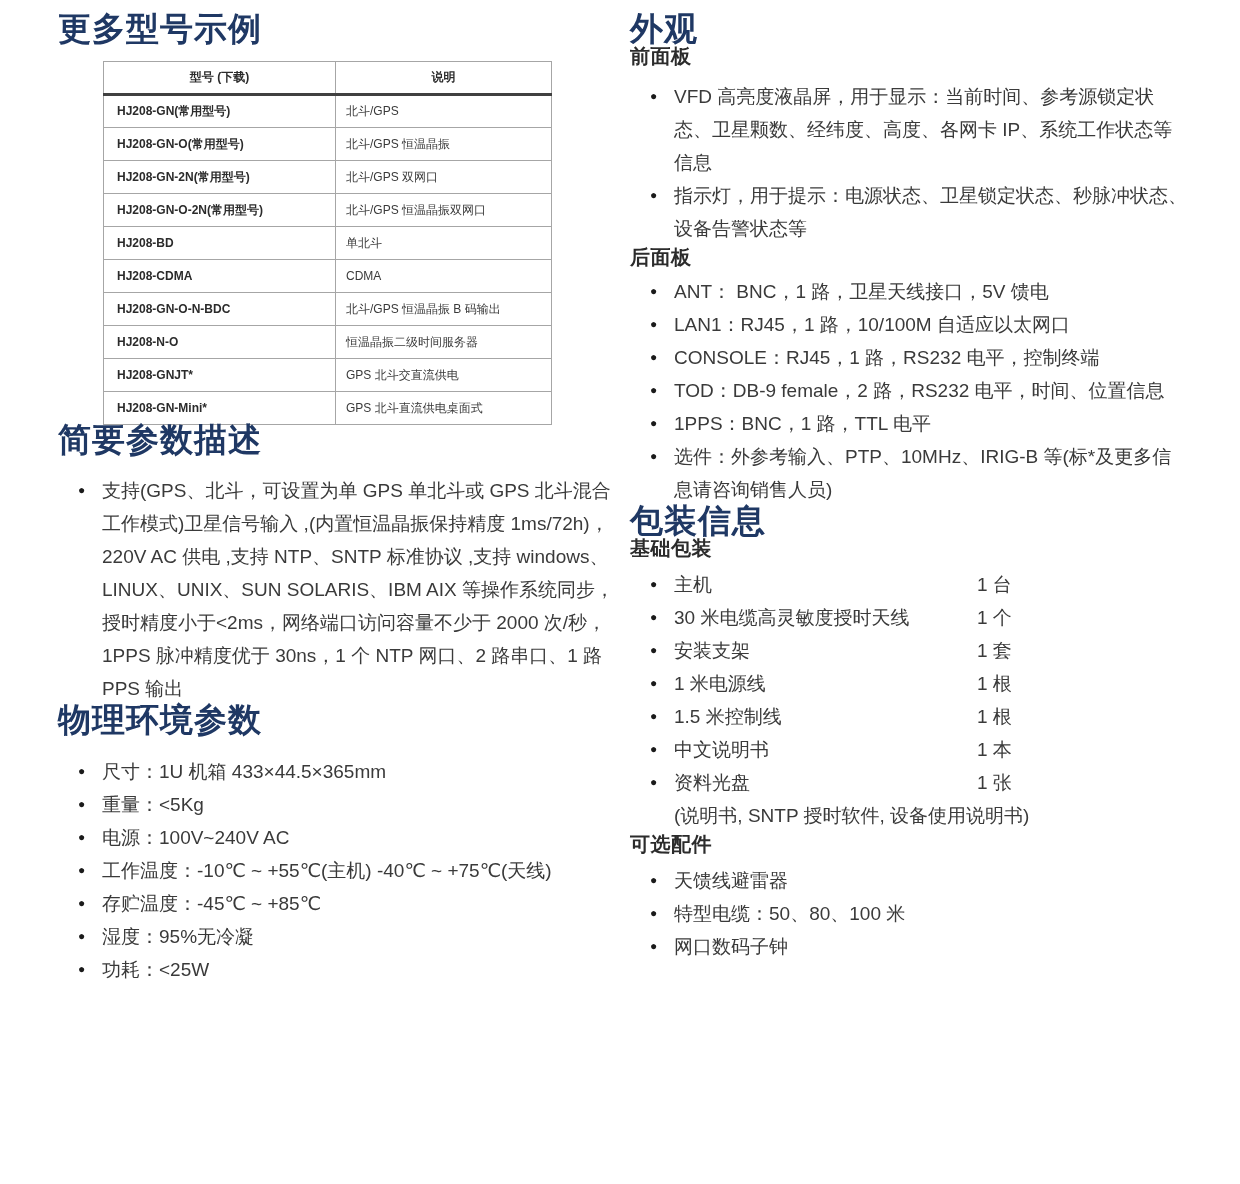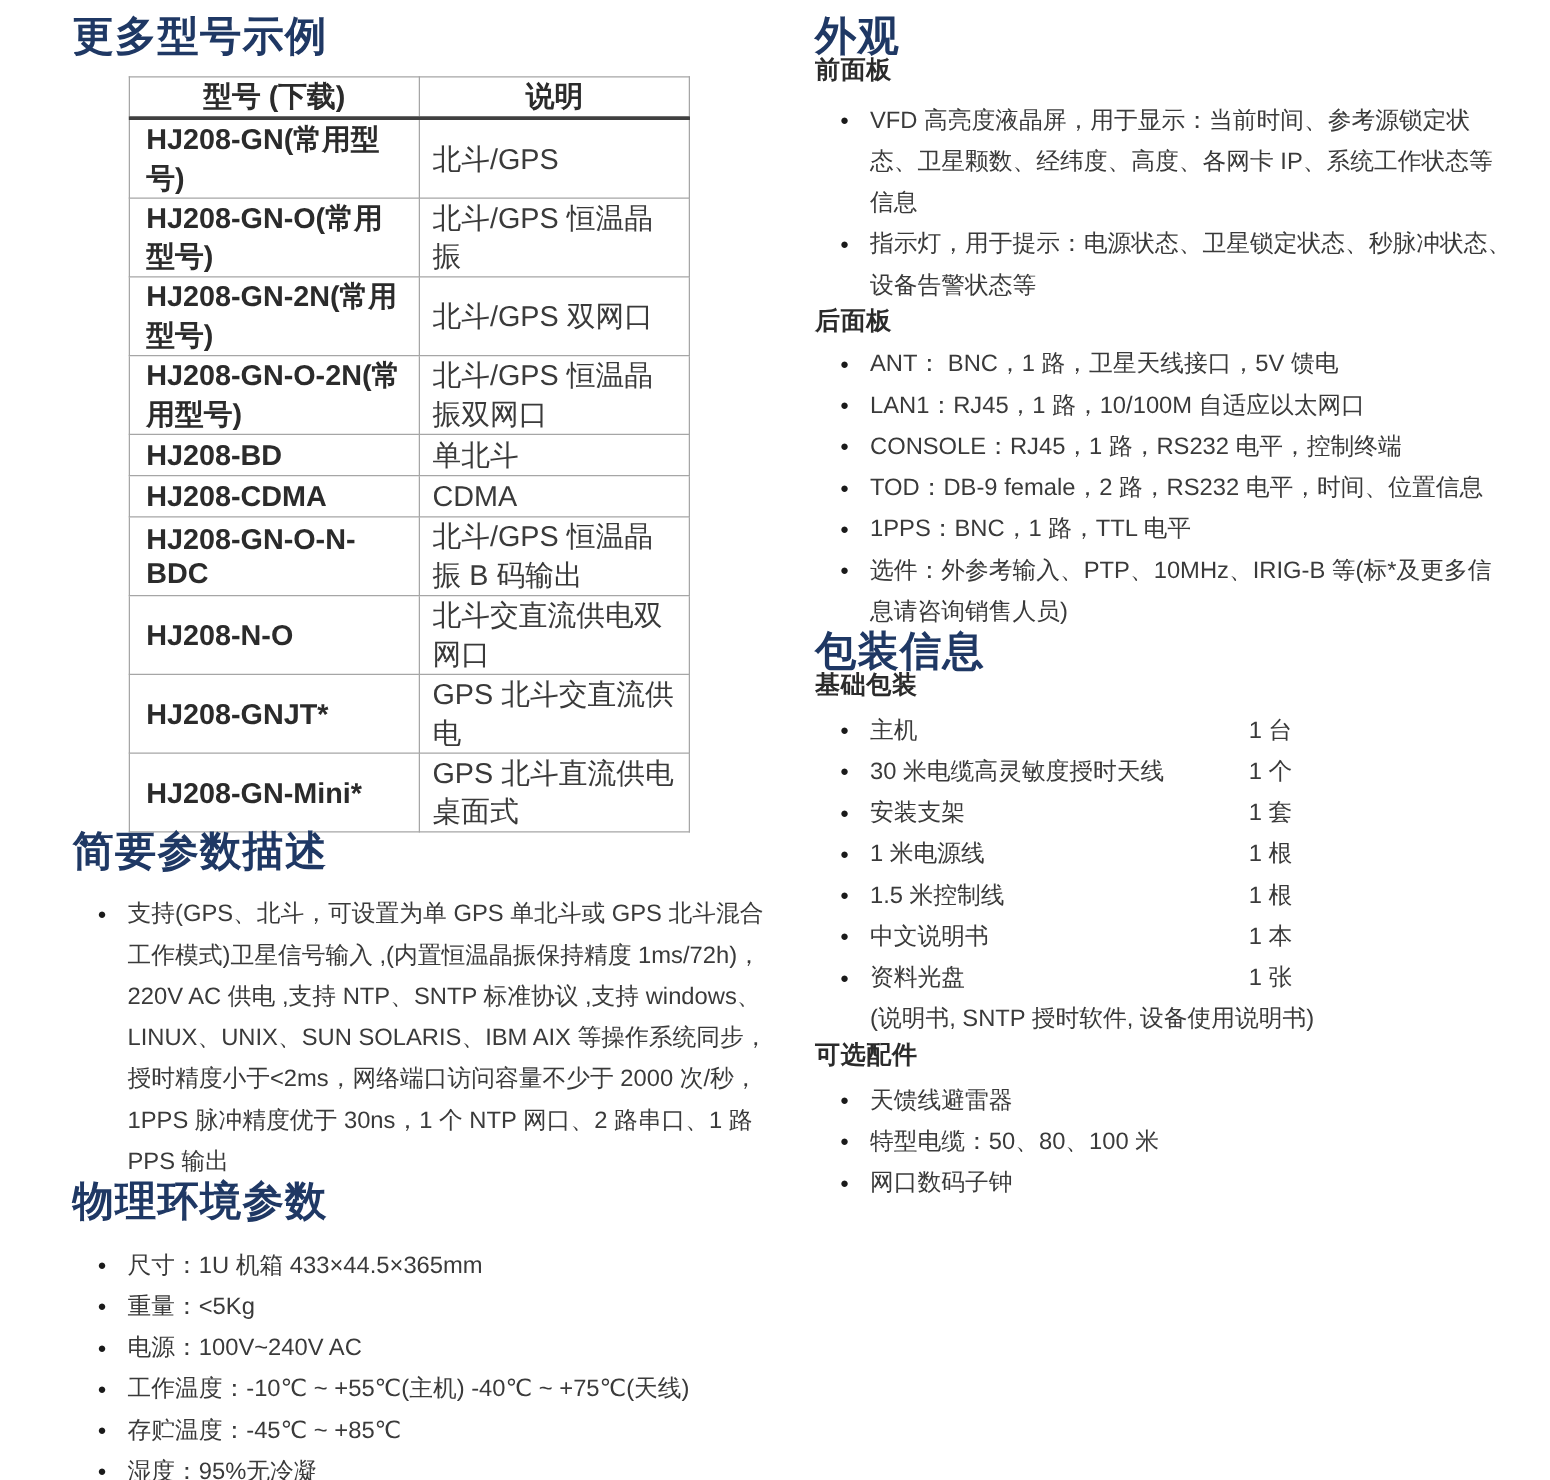--- a/index.html
+++ b/index.html
@@ -14,35 +14,35 @@
   html,body{margin:0;padding:0;}
   body{
     width:1240px;height:1184px;position:relative;
     background:var(--page-bg);
     font-family:"Liberation Sans","DejaVu Sans",sans-serif;
     color:var(--body-text);
     overflow:hidden;
   }
   .col{position:absolute;top:14px;}
   .col-left{left:58px;width:562px;}
-  .col-right{left:652px;width:557px;}
+  .col-right{left:630px;width:557px;}
 
   h1.sec{
     font-size:33px;line-height:30px;font-weight:bold;
     color:var(--heading);margin:0;letter-spacing:1px;
   }
   h2.sub{
     font-size:20px;line-height:24px;font-weight:bold;
     color:var(--strong-text);margin:0;letter-spacing:0.5px;
   }
 
   
   table.models{
     border-collapse:collapse;margin:17px 0 0 45px;width:448px;
-    font-size:23px;table-layout:fixed;
+    font-size:12px;table-layout:fixed;
   }
   table.models col.c1{width:232px;}
   table.models col.c2{width:216px;}
   table.models th{
     border:1px solid var(--table-border);
     border-bottom:3px solid var(--table-header-rule);
     height:33px;text-align:center;font-weight:bold;color:var(--strong-text);
     padding:0 4px;
   }
   table.models td{
@@ -122,21 +122,21 @@
       <tr>
           <td class="model">HJ208-CDMA</td>
           <td class="desc">CDMA</td>
         </tr>
       <tr>
           <td class="model">HJ208-GN-O-N-BDC</td>
           <td class="desc">北斗/GPS 恒温晶振 B 码输出</td>
         </tr>
       <tr>
           <td class="model">HJ208-N-O</td>
-          <td class="desc">北斗交直流供电双网口</td>
+          <td class="desc">恒温晶振二级时间服务器</td>
         </tr>
       <tr>
           <td class="model">HJ208-GNJT*</td>
           <td class="desc">GPS 北斗交直流供电</td>
         </tr>
       <tr>
           <td class="model">HJ208-GN-Mini*</td>
           <td class="desc">GPS 北斗直流供电桌面式</td>
         </tr>
     </tbody>

